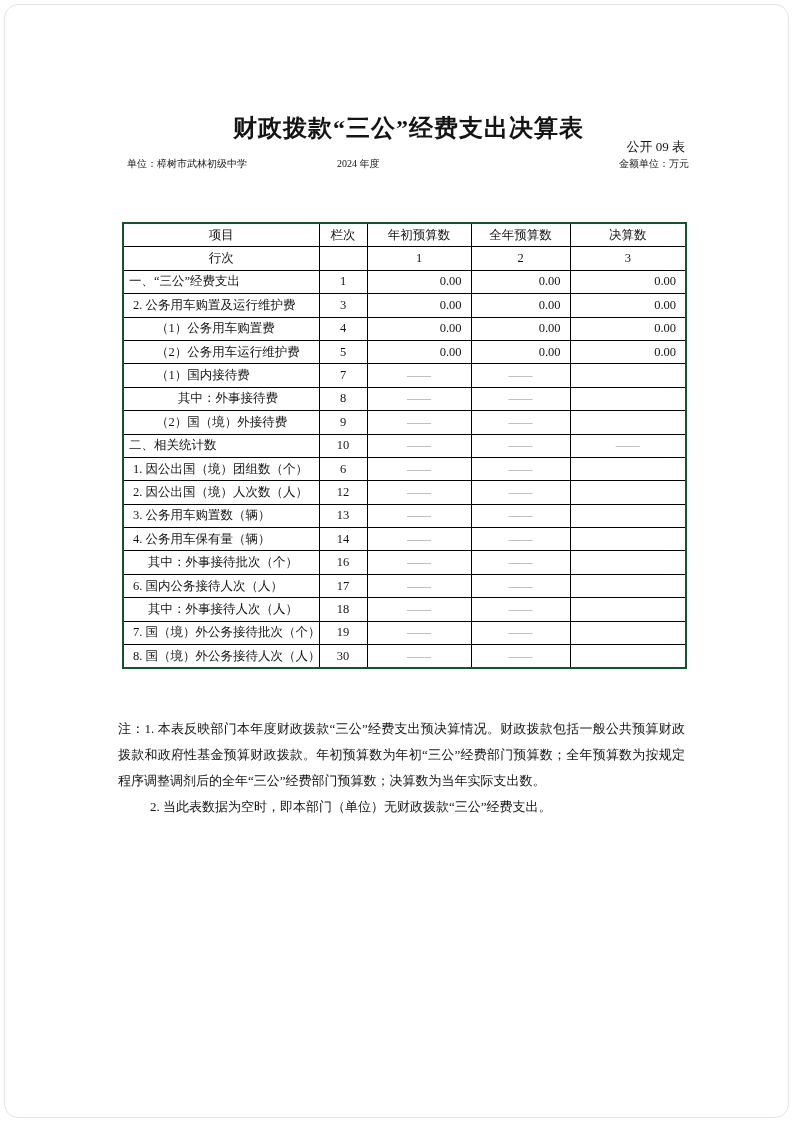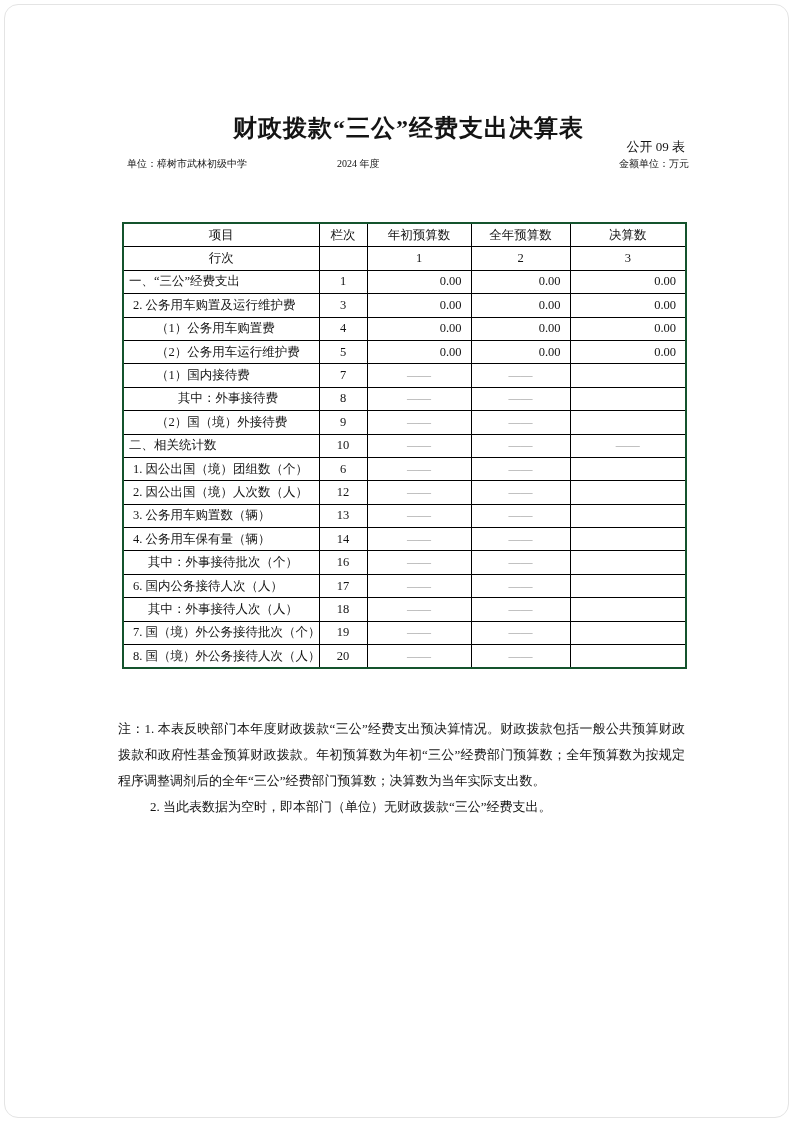--- a/index.html
+++ b/index.html
@@ -201,21 +201,21 @@
         </tr>
         <tr>
           <td class="item ind1">7. 国（境）外公务接待批次（个）</td>
           <td>19</td>
           <td class="dash">——</td>
           <td class="dash">——</td>
           <td></td>
         </tr>
         <tr>
           <td class="item ind1">8. 国（境）外公务接待人次（人）</td>
-          <td>20</td>
+          <td>30</td>
           <td class="dash">——</td>
           <td class="dash">——</td>
           <td></td>
         </tr>
       </tbody>
   </table>
 
   <div class="notes">
     <p>注：1. 本表反映部门本年度财政拨款“三公”经费支出预决算情况。财政拨款包括一般公共预算财政拨款和政府性基金预算财政拨款。年初预算数为年初“三公”经费部门预算数；全年预算数为按规定程序调整调剂后的全年“三公”经费部门预算数；决算数为当年实际支出数。</p>
     <p class="note2">2. 当此表数据为空时，即本部门（单位）无财政拨款“三公”经费支出。</p>

